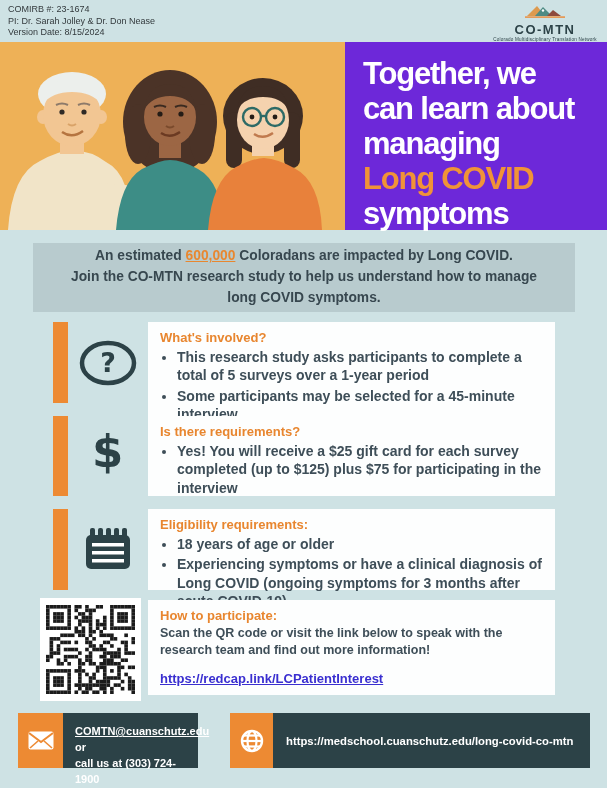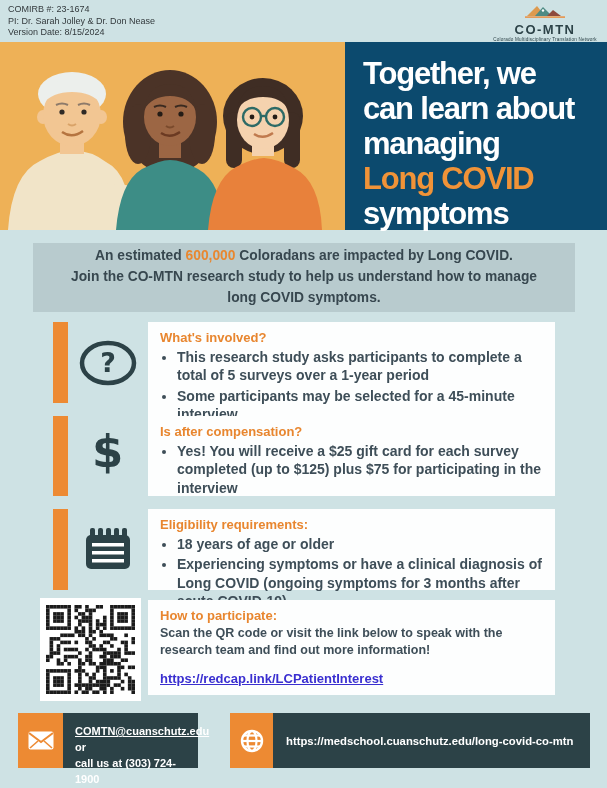--- a/index.html
+++ b/index.html
@@ -9,29 +9,29 @@
   
   .irb{position:absolute;top:4px;left:8px;font-size:9px;line-height:1.3;color:#333a3d;}
   .logo{position:absolute;top:2px;right:6px;width:112px;text-align:center;color:#2c4247;}
   .logo .acronym{font-size:13px;font-weight:bold;letter-spacing:1.5px;line-height:1;color:#2c4247;}
   .logo .full{font-size:4.6px;letter-spacing:.2px;margin-top:1px;color:#2c4247;}
   .logo .tag{font-size:4.2px;color:#4e7d7a;margin-top:1px;}
 
   
   .hero{position:absolute;top:42px;left:0;width:607px;height:188px;display:flex;}
   .illustration{width:345px;height:188px;background:#eeb157;flex:none;}
-  .titleblock{flex:1;background:#0c4a6e;padding:14px 0 0 18px;box-sizing:border-box;}
+  .titleblock{flex:1;background:#6d28d9;padding:14px 0 0 18px;box-sizing:border-box;}
   .titleblock .line{font-size:31px;font-weight:bold;letter-spacing:-1.2px;line-height:1.13;color:#ffffff;}
   .titleblock .line.hl{color:#f09338;}
 
   
   .banner{position:absolute;top:243px;left:33px;width:542px;height:69px;background:#b8cbce;
           display:flex;flex-direction:column;justify-content:center;text-align:center;
           color:#37474f;font-weight:bold;font-size:13.8px;line-height:1.5;padding:0 28px;box-sizing:border-box;}
-  .banner .hl{color:#e8872f;}
+  .banner .hl{color:#e8872f;text-decoration:underline;}
 
   
   .rail{position:absolute;left:53px;width:15px;background:#ed8a33;}
   .card{position:absolute;left:148px;width:407px;background:#fdfefe;box-sizing:border-box;padding:8px 12px;}
   .card h3{margin:0;font-size:13px;font-weight:bold;color:#e8862f;}
   .card ul{margin:3px 0 0 0;padding-left:17px;}
   .card li{font-size:14px;font-weight:bold;color:#3e4e58;line-height:1.32;margin-bottom:2px;}
   .card p{margin:2px 0 0 0;font-size:12.5px;font-weight:bold;color:#3e4e58;line-height:1.35;}
   .card a{display:inline-block;margin-top:12px;font-size:13px;font-weight:bold;color:#3a2fd0;text-decoration:underline;}
 
@@ -153,21 +153,21 @@
     <h3>What's involved?</h3>
     <ul>
       <li>This research study asks participants to complete a total of 5 surveys over a 1-year period</li>
       <li>Some participants may be selected for a 45-minute interview</li>
     </ul>
   </div>
 
   <div class="rail" style="top:416px;height:80px;"></div>
   <div class="icon-dollar">$</div>
   <div class="card" style="top:416px;height:80px;">
-    <h3>Is after compensation?</h3>
+    <h3>Is there requirements?</h3>
     <ul>
       <li>Yes! You will receive a $25 gift card for each survey completed (up to $125) plus $75 for participating in the interview</li>
     </ul>
   </div>
 
   <div class="rail" style="top:509px;height:81px;"></div>
   <div class="icon-clip">
     <svg width="48" height="44" viewBox="0 0 48 44">
       <rect x="6" y="1" width="5" height="10" rx="2" fill="#2c4247"></rect>
       <rect x="14" y="1" width="5" height="10" rx="2" fill="#2c4247"></rect>

